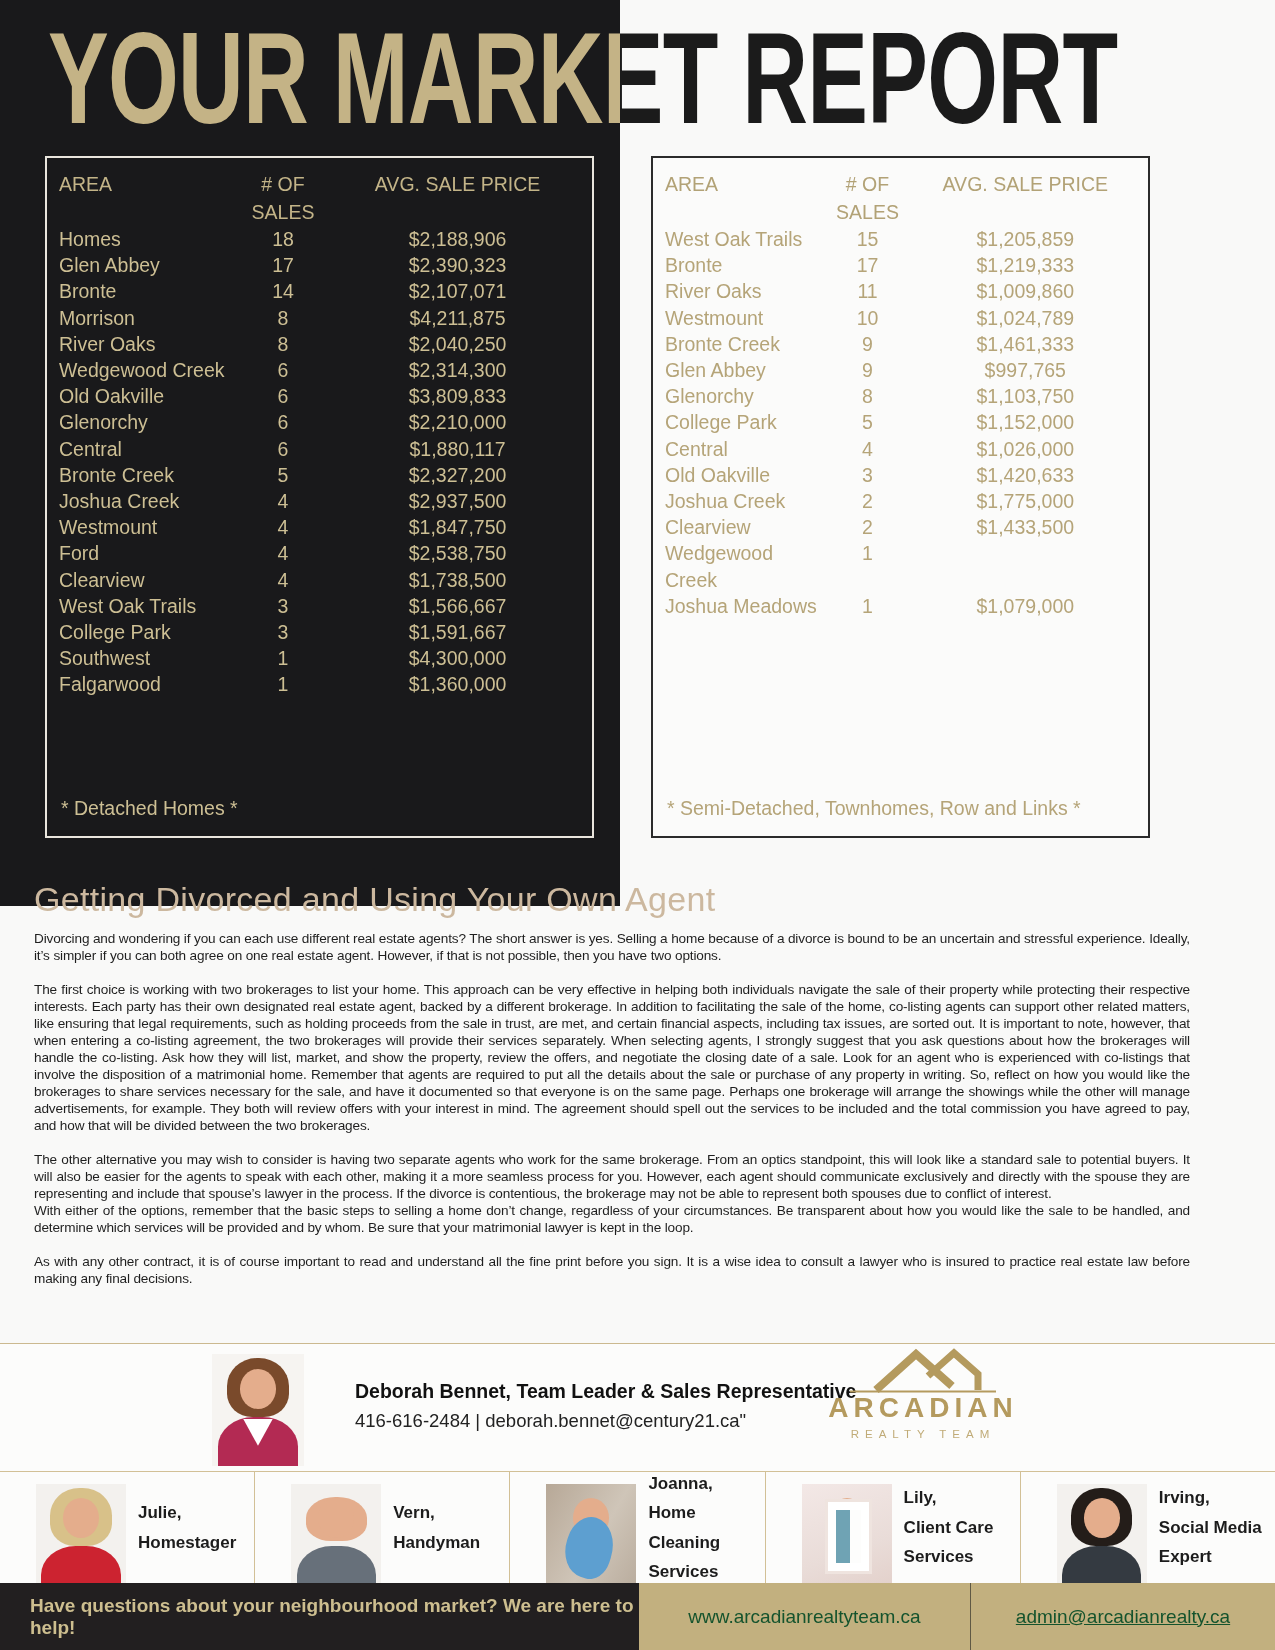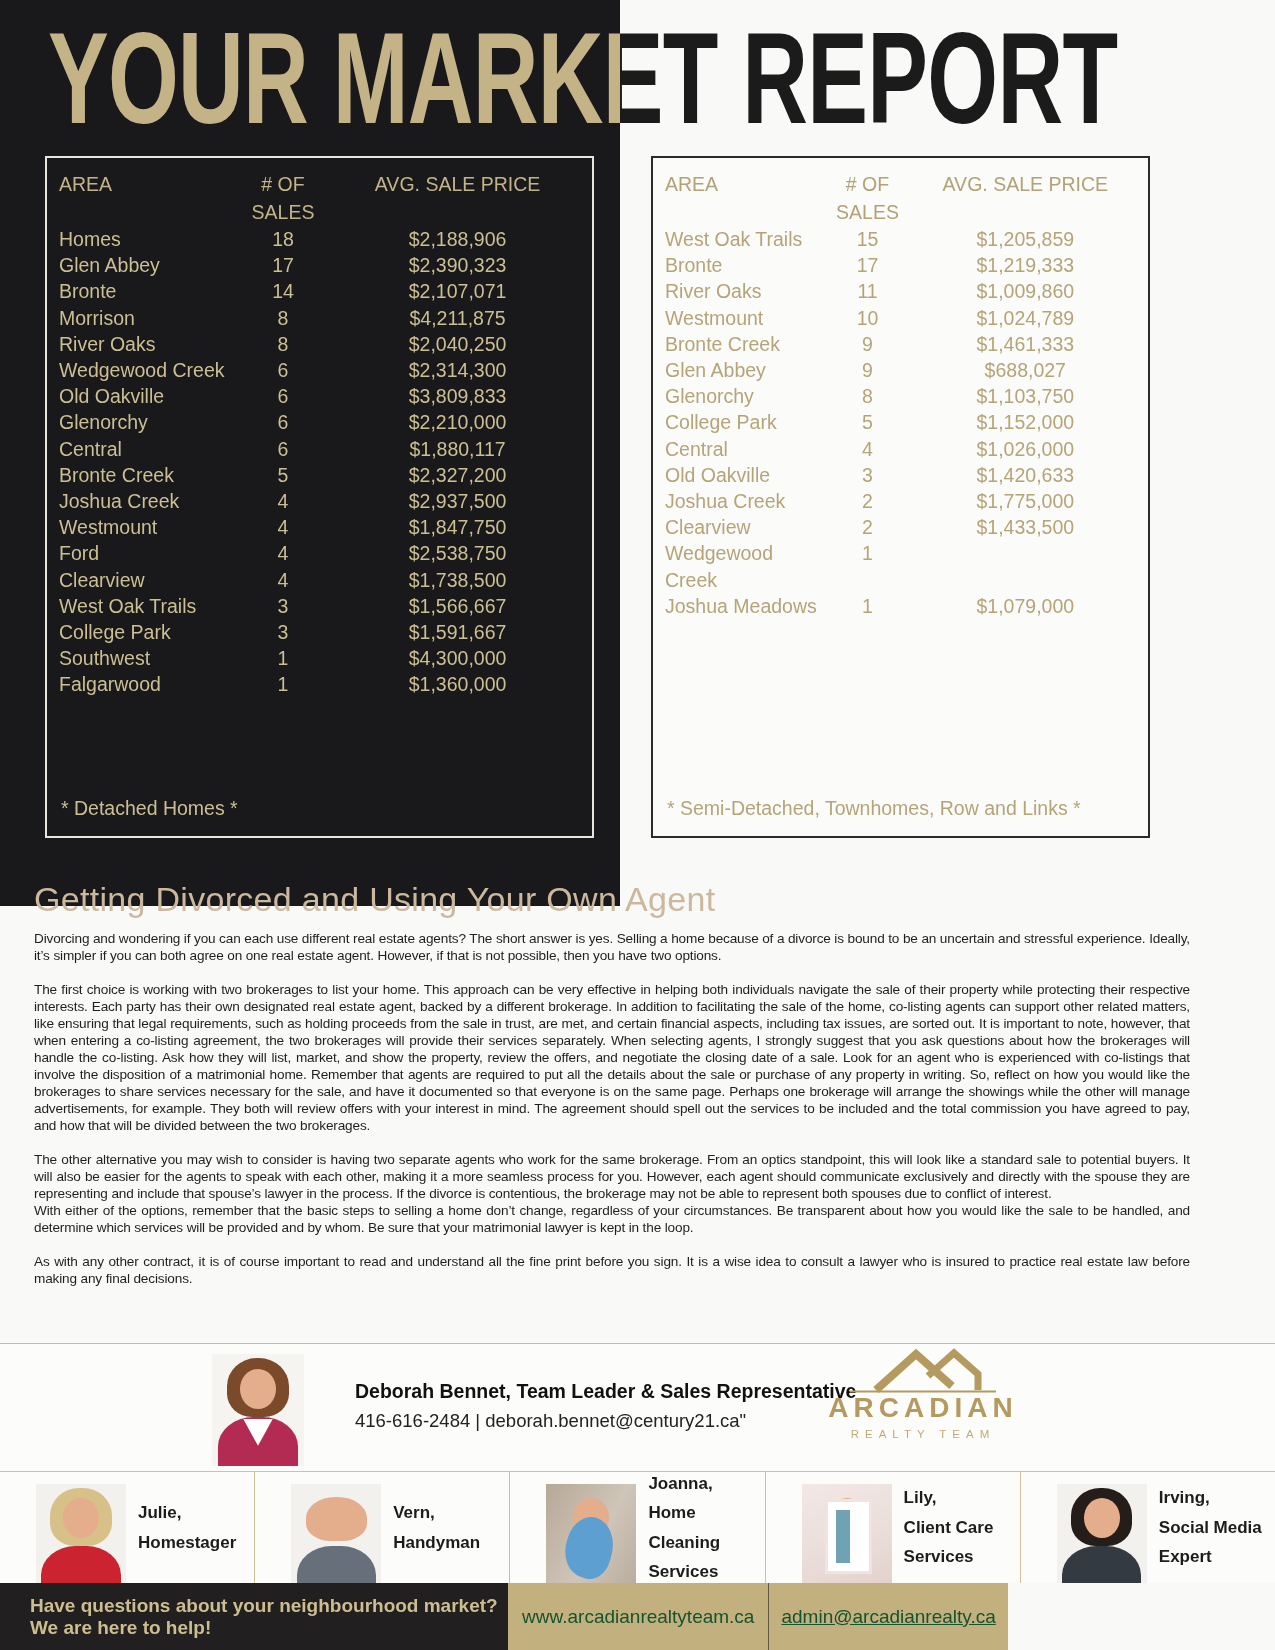--- a/index.html
+++ b/index.html
@@ -62,21 +62,21 @@
   .cell-photo[data-photo="julie"]  .hair { background:#d8c189; } .cell-photo[data-photo="julie"]  .torso { background:#cc2330; }
   .cell-photo[data-photo="vern"]   .hair { background:#e4ad8c; top:10%; height:40%; } .cell-photo[data-photo="vern"] .torso { background:#67707a; }
   .cell-photo[data-photo="irving"] .hair { background:#241d19; } .cell-photo[data-photo="irving"] .torso { background:#343a41; }
   .cell-photo[data-photo="cleaning"] { background:linear-gradient(120deg,#b7a897 0%,#cfc5b8 55%,#b8ab9c 100%); }
   .cell-photo[data-photo="cleaning"]::after { content:""; position:absolute; left:22%; top:30%; width:52%; height:55%; background:#5d9fd0; border-radius:48% 60% 40% 55%; transform:rotate(18deg); }
   .cell-photo[data-photo="laptop"] { background:linear-gradient(160deg,#f3e8e6 0%,#e9dcd8 60%,#e2cfc9 100%); }
   .cell-photo[data-photo="laptop"]::after { content:""; position:absolute; left:26%; top:14%; width:46%; height:62%; background:#fdfdfc; border:3px solid #efe4df; box-shadow:inset 0 0 0 8px #fff, inset 14px 0 0 8px #6fa3b4; }
   .member-text { position:absolute; left:138px; top:0; height:100%; display:flex; flex-direction:column; justify-content:center; font-weight:bold; font-size:17px; line-height:29.5px; color:#1c1c1c; }
 
   
-  .footer { position:absolute; left:0; top:1583px; width:1008px; height:67px; display:flex; }
+  .footer { position:absolute; left:0; top:1583px; width:1275px; height:67px; display:flex; }
   .footer-q { width:639px; background:#221f20; color:#cdbe8f; font-weight:bold; font-size:19px; display:flex; align-items:center; padding-left:30px; }
   .footer-web, .footer-mail { background:#c2b07f; color:#14532d; font-size:19px; display:flex; align-items:center; justify-content:center; }
   .footer-web { width:331px; }
   .footer-mail { width:305px; border-left:1px solid #5f5944;text-decoration:underline; }
 </style>
 </head>
 <body>
 
 <div class="page">
 
@@ -244,21 +244,21 @@
 
         <div class="trow">
           <span class="c-area">Bronte Creek</span>
           <span class="c-sales">9</span>
           <span class="c-price">$1,461,333</span>
         </div>
 
         <div class="trow">
           <span class="c-area">Glen Abbey</span>
           <span class="c-sales">9</span>
-          <span class="c-price">$688,027</span>
+          <span class="c-price">$997,765</span>
         </div>
 
         <div class="trow">
           <span class="c-area">Glenorchy</span>
           <span class="c-sales">8</span>
           <span class="c-price">$1,103,750</span>
         </div>
 
         <div class="trow">
           <span class="c-area">College Park</span>

